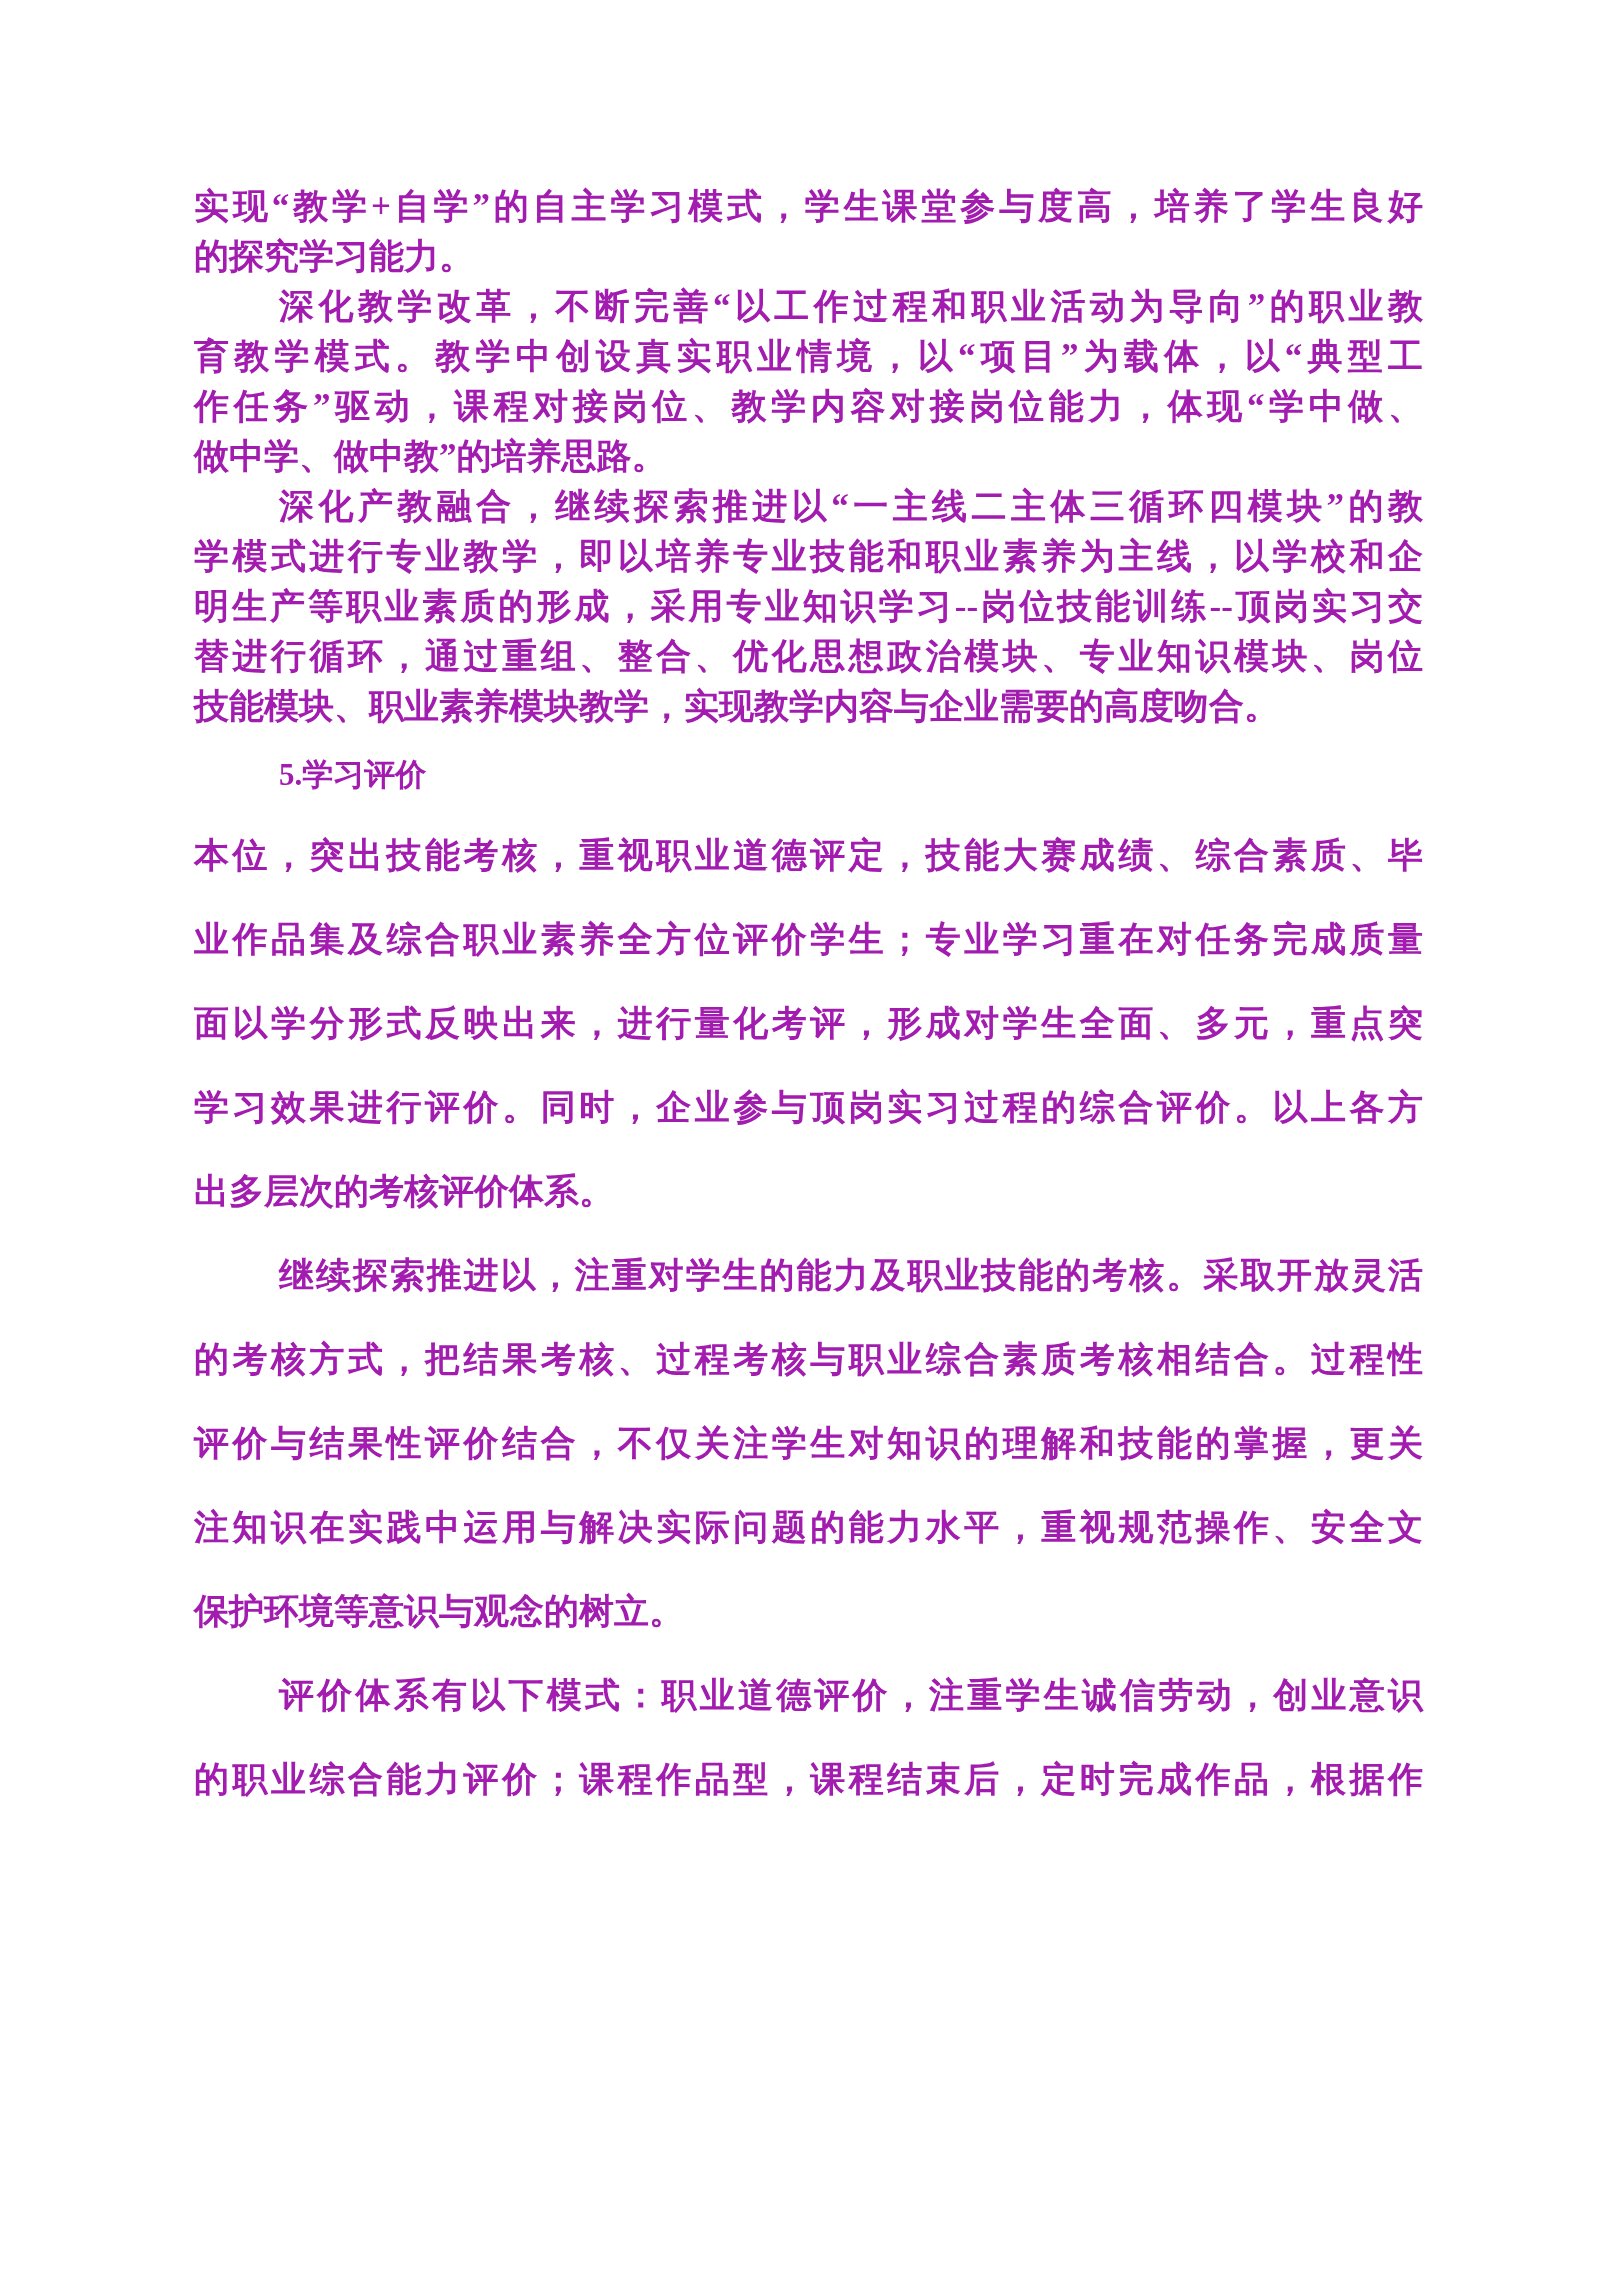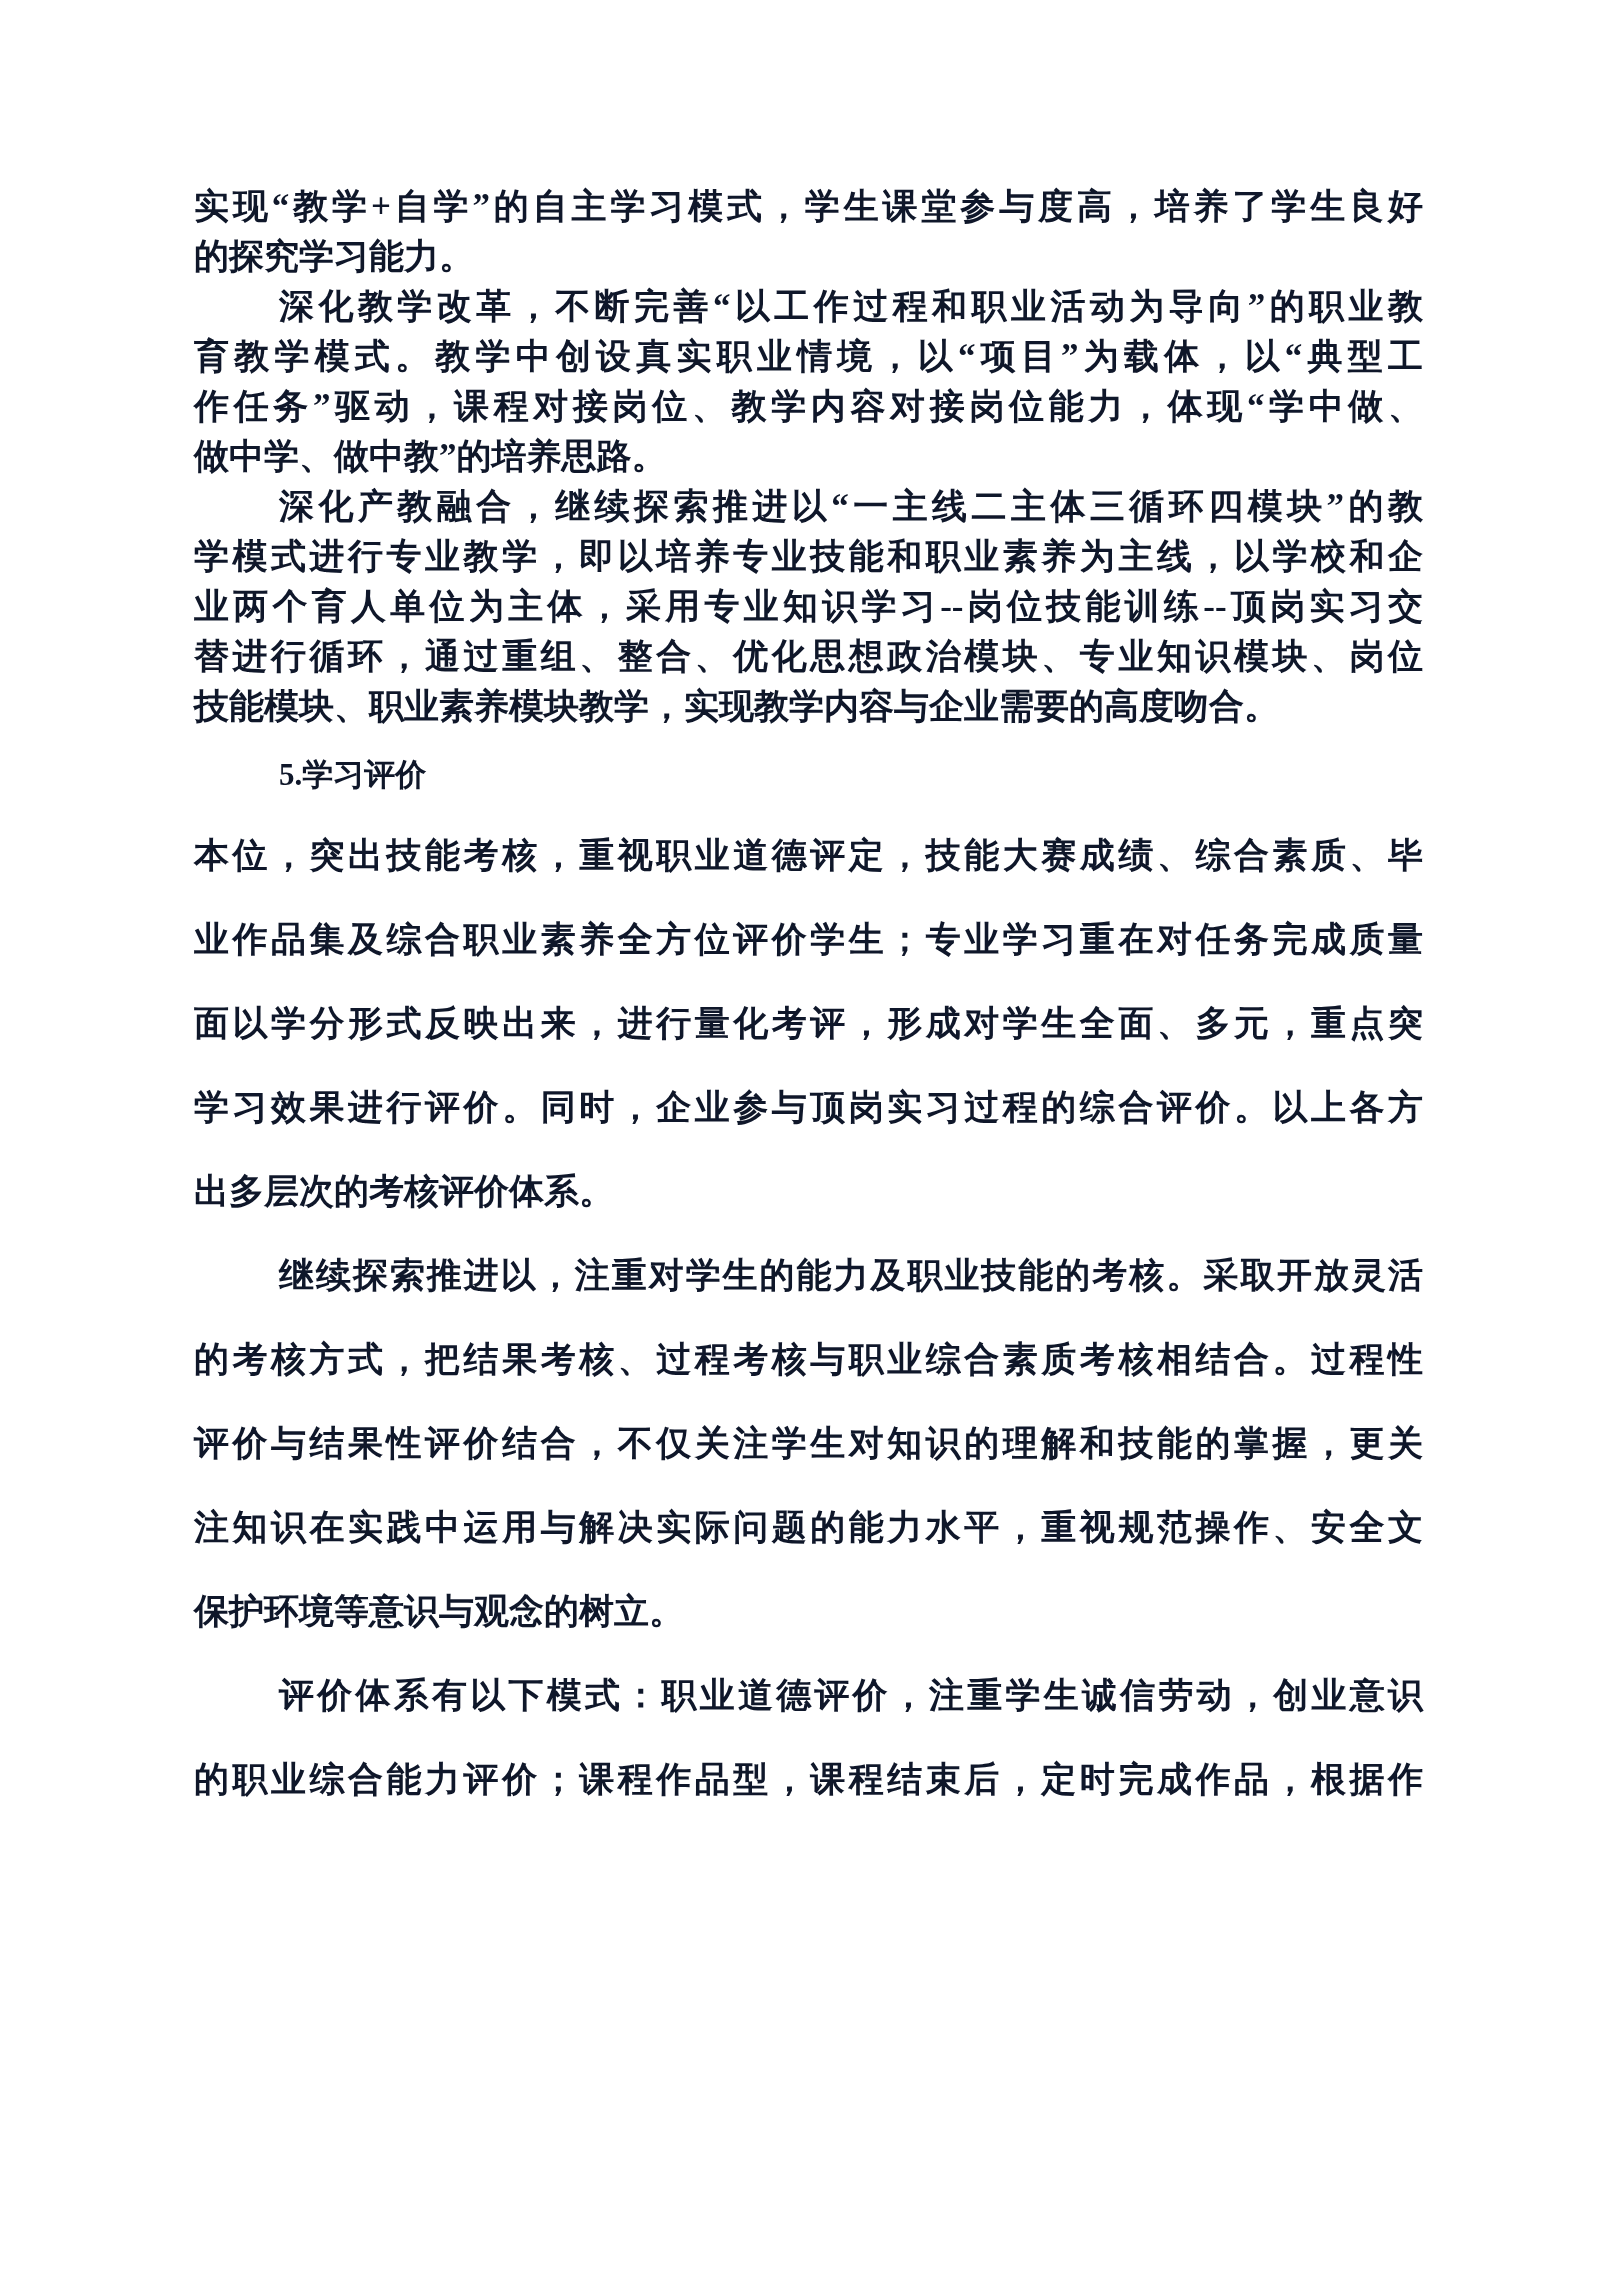--- a/index.html
+++ b/index.html
@@ -7,21 +7,21 @@
     padding: 0;
     background: #ffffff;
   }
   .page {
     position: relative;
     width: 1619px;
     height: 2291px;
     background: #ffffff;
     overflow: hidden;
     font-family: "Liberation Serif", "DejaVu Serif", serif;
-    color: #0f172a;
+    color: #a21caf;
   }
   .text-column {
     position: absolute;
     left: 194px;
     top: 182px;
     width: 1229px;
   }
   .line {
     font-size: 35px;
     font-weight: 600;
@@ -54,21 +54,21 @@
   <div class="text-column">
     <div class="sec-normal">
         <div class="line">实现“教学+自学”的自主学习模式，学生课堂参与度高，培养了学生良好</div>
         <div class="line no-justify">的探究学习能力。</div>
         <div class="line indent">深化教学改革，不断完善“以工作过程和职业活动为导向”的职业教</div>
         <div class="line">育教学模式。教学中创设真实职业情境，以“项目”为载体，以“典型工</div>
         <div class="line">作任务”驱动，课程对接岗位、教学内容对接岗位能力，体现“学中做、</div>
         <div class="line no-justify">做中学、做中教”的培养思路。</div>
         <div class="line indent">深化产教融合，继续探索推进以“一主线二主体三循环四模块”的教</div>
         <div class="line">学模式进行专业教学，即以培养专业技能和职业素养为主线，以学校和企</div>
-        <div class="line">业两个育人单位为主体，采用专业知识学习--岗位技能训练--顶岗实习交</div>
+        <div class="line">明生产等职业素质的形成，采用专业知识学习--岗位技能训练--顶岗实习交</div>
         <div class="line">替进行循环，通过重组、整合、优化思想政治模块、专业知识模块、岗位</div>
         <div class="line no-justify">技能模块、职业素养模块教学，实现教学内容与企业需要的高度吻合。</div>
       </div>
     <div class="heading">5.学习评价</div>
     <div class="sec-wide">
         <div class="line">本位，突出技能考核，重视职业道德评定，技能大赛成绩、综合素质、毕</div>
         <div class="line">业作品集及综合职业素养全方位评价学生；专业学习重在对任务完成质量</div>
         <div class="line">面以学分形式反映出来，进行量化考评，形成对学生全面、多元，重点突</div>
         <div class="line">学习效果进行评价。同时，企业参与顶岗实习过程的综合评价。以上各方</div>
         <div class="line no-justify">出多层次的考核评价体系。</div>

